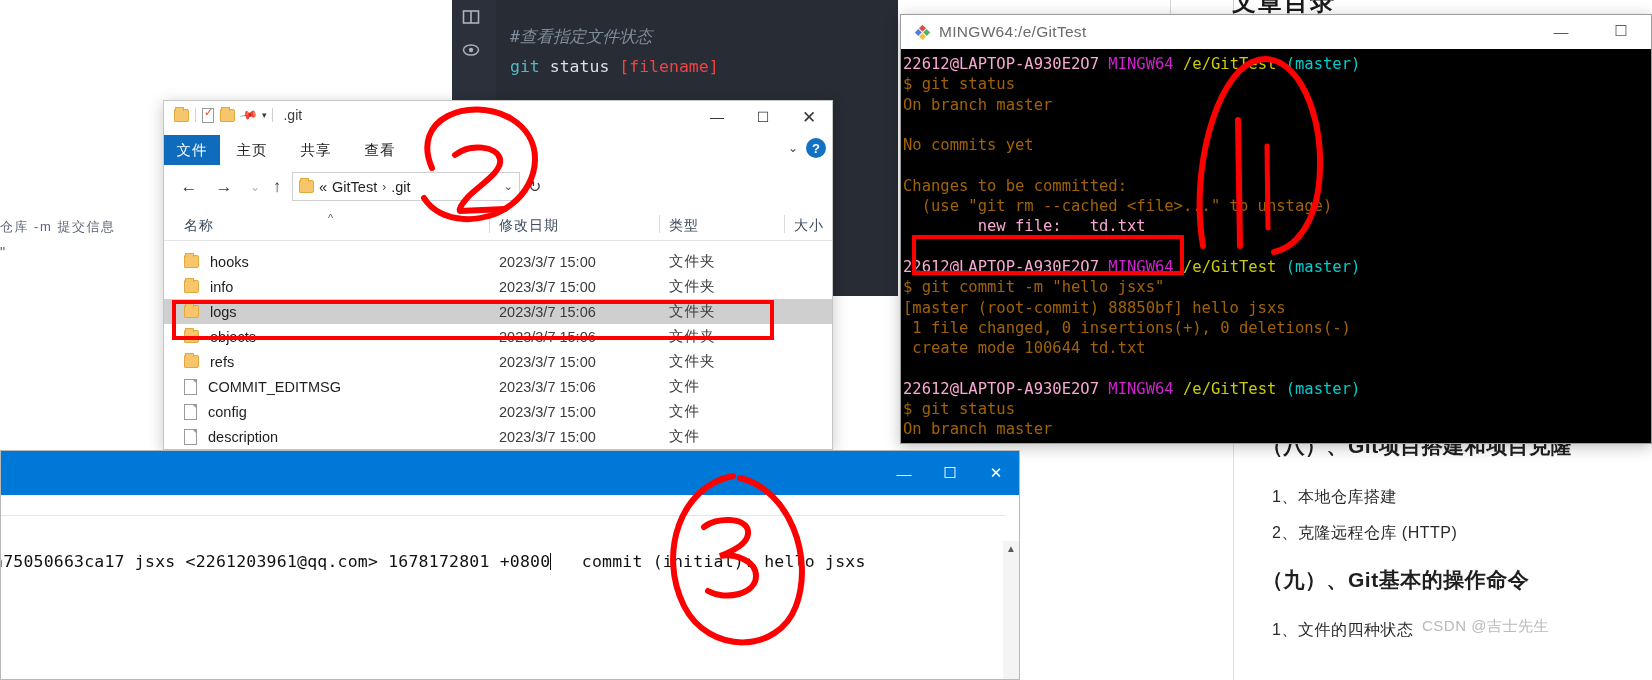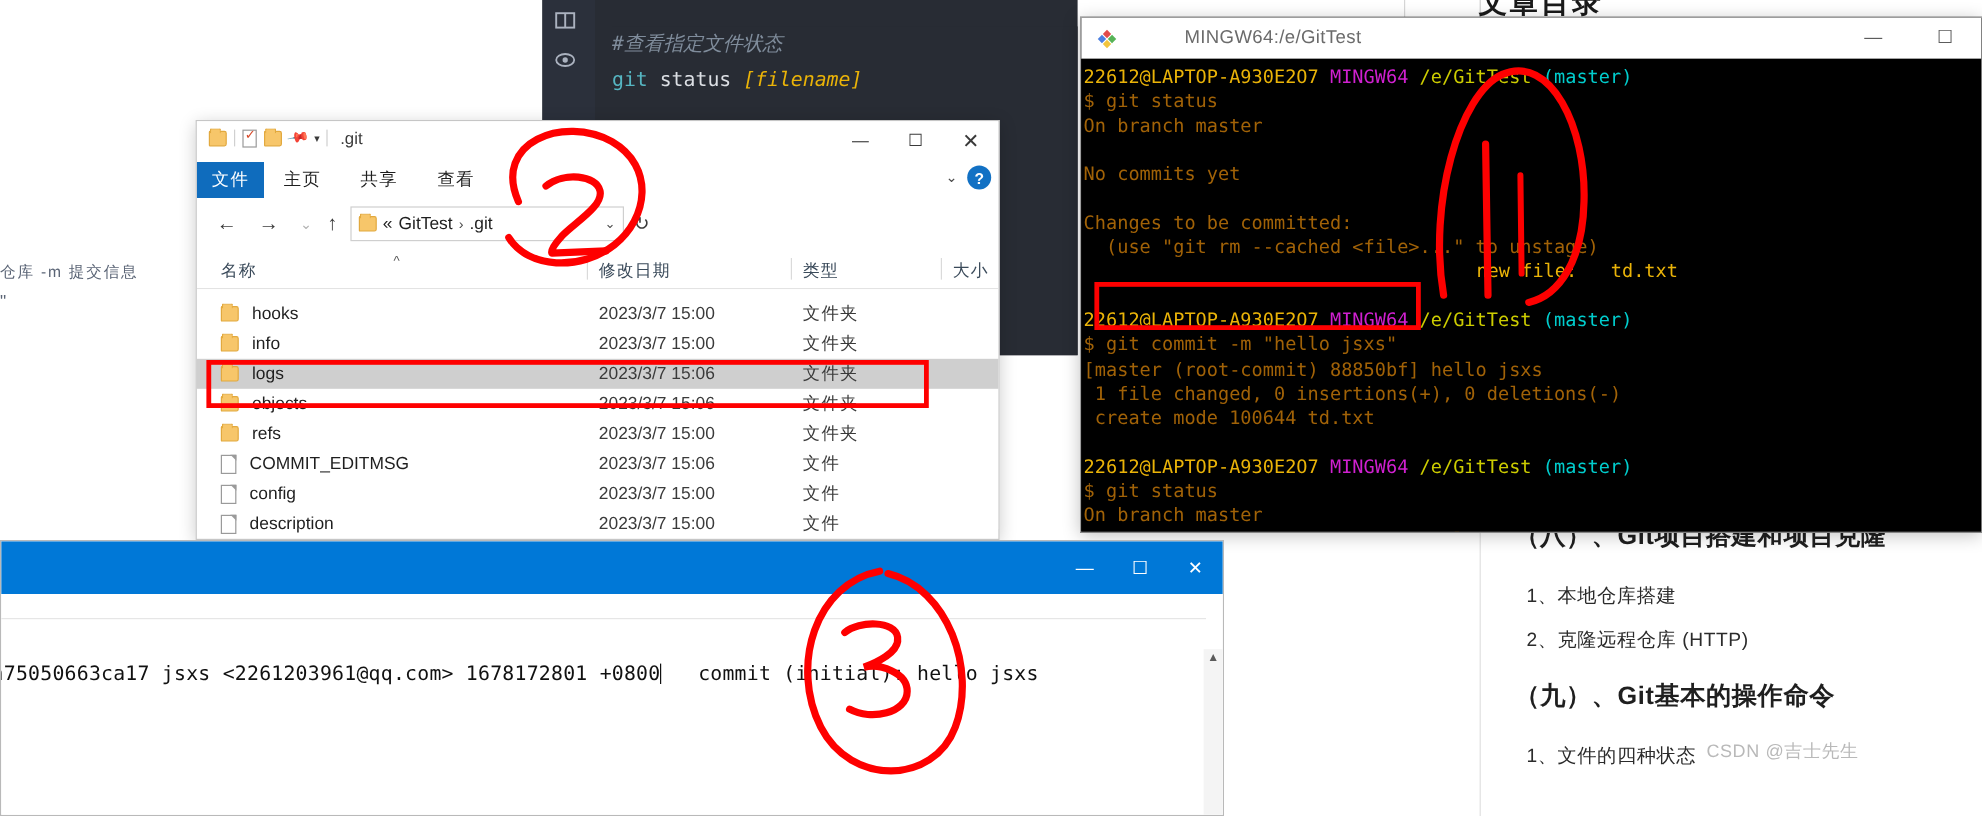--- a/index.html
+++ b/index.html
@@ -25,21 +25,21 @@
   .code-gutter { position:absolute; left:0; top:0; width:44px; height:296px; background:#2b303b; }
   .gutter-ico { position:absolute; left:10px; color:#abb2bf; }
   .code-inner {
     position:absolute; left:58px; top:22px; right:0; bottom:0;
     font-family:"DejaVu Sans Mono", monospace; font-size:16.5px; line-height:30px;
     background:#282c34;
   }
   .c-comment { color:#7f8c9b; font-style:italic; }
   .c-kw { color:#56b6c2; }
   .c-plain { color:#dcdfe4; }
-  .c-br { color:#eab308;font-style:italic; }
+  .c-br { color:#ef4444; }
 
   .blog-top-text {
     position:absolute; left:510px; top:-8px; width:400px;
     font-size:15px; color:#4b5565; letter-spacing:1px; white-space:nowrap;
   }
   .blog-left-frag {
     position:absolute; left:0px; top:218px; width:180px;
     font-size:13px; color:#5a6475; letter-spacing:1.5px; white-space:nowrap;
   }
   .blog-left-frag2 {
@@ -142,30 +142,30 @@
   
   .mingw {
     position:absolute; left:900px; top:14px; width:752px; height:430px;
     background:#000000; border:1px solid #9d9d9d;
     box-shadow:0 3px 14px rgba(0,0,0,0.25); overflow:hidden;
   }
   .mingw-title { position:relative; height:34px; background:#ffffff; }
   .mingw-ico {
     position:absolute; left:13px; top:9px; width:17px; height:17px;
   }
-  .mingw-name { position:absolute; left:38px; top:8px; font-size:15.5px; color:#6b6b6b; letter-spacing:0.3px;margin-left:48px;}
+  .mingw-name { position:absolute; left:38px; top:8px; font-size:15.5px; color:#6b6b6b; letter-spacing:0.3px;}
   .mingw-ctrls { position:absolute; right:0; top:0; display:flex; }
   .mingw-btn { width:60px; height:32px; display:flex; align-items:center; justify-content:center;
                font-size:15px; color:#5c5c5c; }
   .term {
     position:absolute; left:0; top:34px; right:0; bottom:0; background:#000;
     font-family:"DejaVu Sans Mono", monospace; font-size:15.5px; line-height:20.3px;
     padding:5px 0 0 2px; white-space:pre; color:#cccccc;
   }
-  .t-green { color:#eab308;text-align:center; }
+  .t-green { color:#f9a8d4; }
   .t-mag { color:#d020d0; }
   .t-yel { color:#cdcd00; }
   .t-cyan { color:#00cdcd; }
   .t-white { color:#a16207; }
 
   
   .logwin {
     position:absolute; left:0px; top:450px; width:1020px; height:230px;
     background:#ffffff; border:1px solid #b9b9b9; overflow:hidden;
   }

